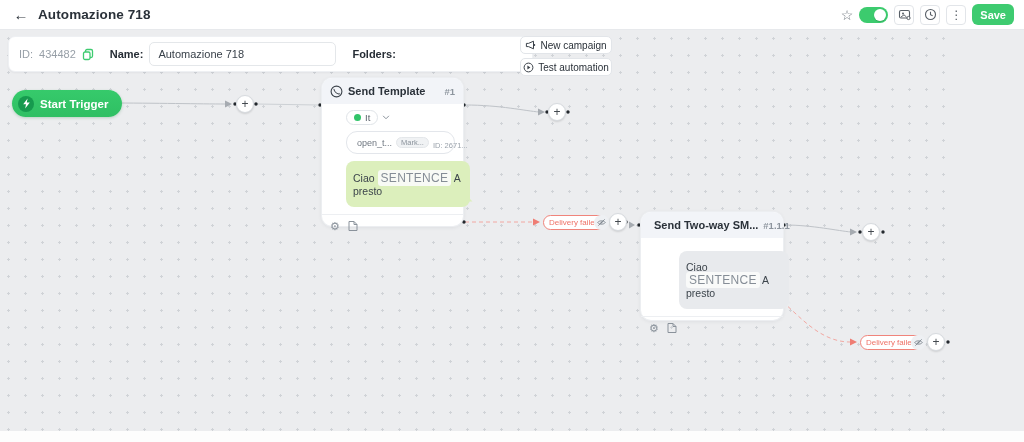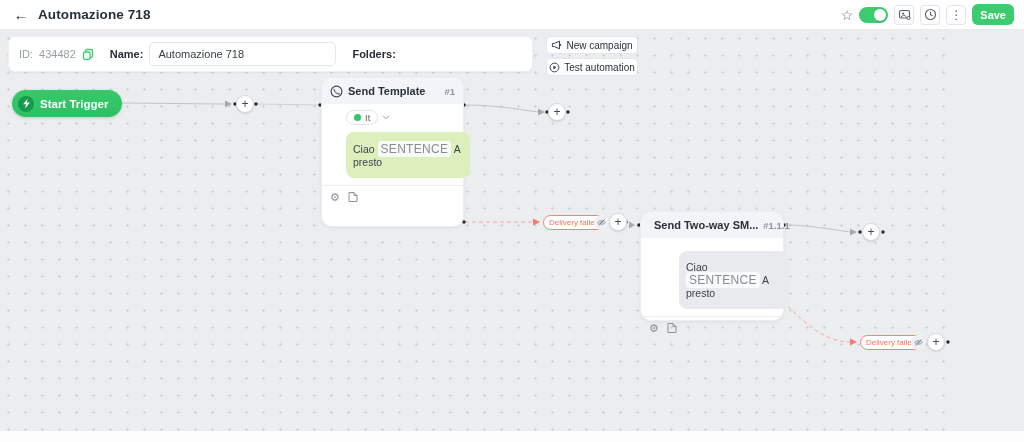--- a/index.html
+++ b/index.html
@@ -35,21 +35,21 @@
               display:flex; align-items:center; padding:0 10px; gap:6px; z-index:5; }
   .id-label, .id-value { font-size:11px; color:#979fa7; }
   .field-label { font-size:11px; font-weight:700; color:#262d35; margin-left:10px; }
   .name-input { width:187px; height:24px; border:1px solid #e4e7ea; border-radius:5px; padding:0 8px;
                 font-size:11px; color:#39414a; font-family:"Liberation Sans",sans-serif; }
   .select { width:130px; height:24px; border:1px solid #e7eaed; border-radius:5px; background:#fcfcfd;
             display:flex; align-items:center; padding:0 8px; cursor:pointer; }
   .select span { font-size:11px; color:#b9c0c7; }
   .select svg { margin-left:auto; }
 
-  .side-btn { position:absolute; left:546px; width:92px; height:18px; background:#fff; border:1px solid #e2e5e9;
+  .side-btn { position:absolute; left:520px; width:92px; height:18px; background:#fff; border:1px solid #e2e5e9;
               border-radius:5px; display:flex; align-items:center; justify-content:center; gap:4px;
               font-size:10px; color:#2a3139; cursor:pointer; z-index:5; }
   .side-btn.b1 { top:6px; } .side-btn.b2 { top:28px; }
 
   
   .start-trigger { position:absolute; left:12px; top:60px; height:27px; padding:0 14px 0 6px; border-radius:14px;
                    background:linear-gradient(180deg,#36ca6b,#2fbf63); display:flex; align-items:center; gap:6px;
                    cursor:pointer; box-shadow:0 1px 3px rgba(30,120,60,.25); }
   .start-trigger .bolt-circle { width:16px; height:16px; border-radius:50%; background:#169a4e;
                    display:flex; align-items:center; justify-content:center; }
@@ -245,20 +245,29 @@
       <div class="node-body">
         <div class="lang-row">
           <span class="lang-pill">
             <span class="dot"></span>
             <span class="code">It</span>
           </span>
           <svg width="8" height="5" viewBox="0 0 9 6" style="cursor:pointer">
             <polyline points="1,1 4.5,4.5 8,1" fill="none" stroke="#8b939c" stroke-width="1.2"></polyline>
           </svg>
         </div>
+        <div class="tpl-field">
+          <svg width="9" height="10" viewBox="0 0 9 10">
+            <rect x="0.7" y="0.7" width="7.6" height="8.6" rx="1.5" fill="none" stroke="#8b939c" stroke-width="1"></rect>
+            <path d="M2.5 3.5 H6.5 M2.5 5.5 H6.5" stroke="#8b939c" stroke-width="0.9"></path>
+          </svg>
+          <span class="tpl-name">open_t...</span>
+          <span class="tpl-badge">Mark...</span>
+          <span class="tpl-id">ID: 2671...</span>
+        </div>
         <div class="bubble green">
           <span>Ciao</span>
           <span class="sent-tag">SENTENCE</span>
           <span>A presto</span>
         </div>
       </div>
       <div class="node-foot">
         <button class="g">⚙</button>
         <svg width="10" height="12" viewBox="0 0 10 12" style="cursor:pointer">
           <path d="M1 1.5 H6 L9 4.5 V10.5 H1 Z" fill="none" stroke="#8a929b" stroke-width="1"></path>

